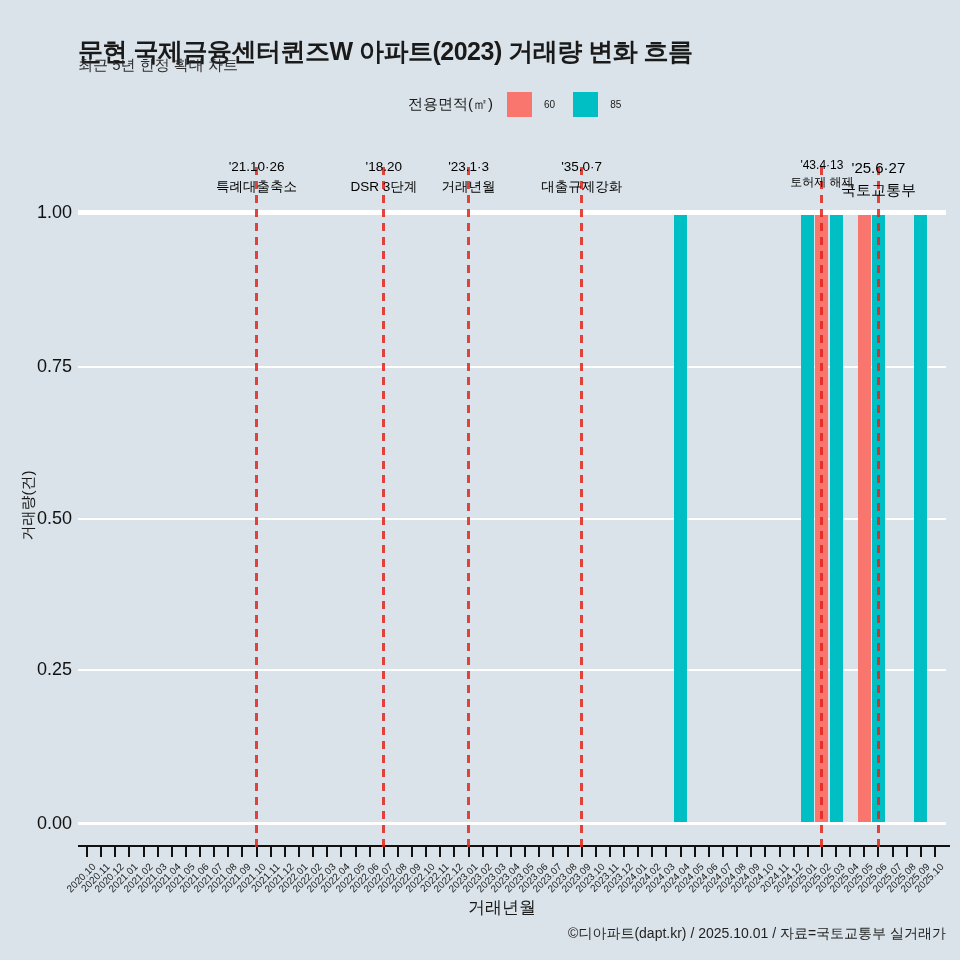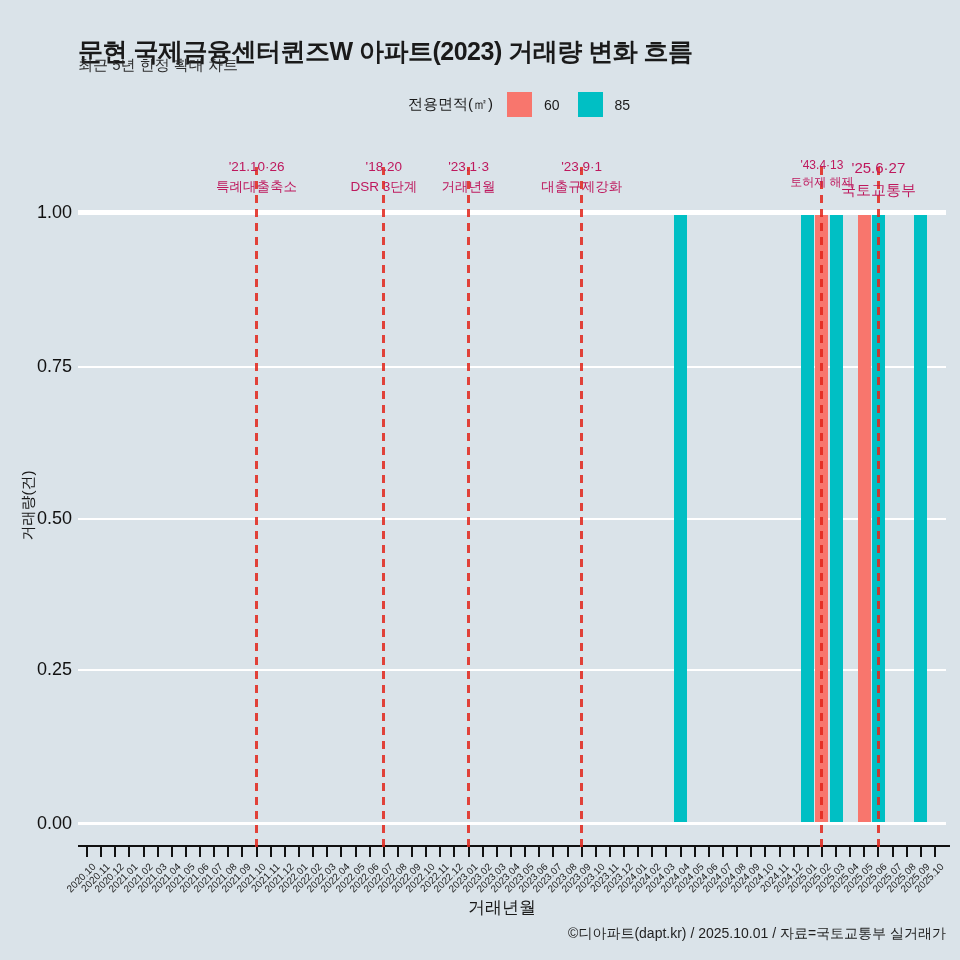--- a/index.html
+++ b/index.html
@@ -20,32 +20,32 @@
     position:absolute;left:78px;top:56px;
     font-size:15px;color:#2b2b2b;white-space:nowrap;
   }
   #legend{
     position:absolute;left:408px;top:92px;
     display:flex;align-items:center;gap:14px;
   }
   #legend .legend-label{font-size:15px;color:#1a1a1a;white-space:nowrap;}
   .legend-item{display:flex;align-items:center;gap:12px;}
   .legend-swatch{width:25px;height:25px;display:inline-block;}
-  .legend-item-label{font-size:14px;}
+  .legend-item-label{font-size:10px;}
   .gridline{position:absolute;background:#ffffff;z-index:1;}
   .bar{position:absolute;z-index:2;}
   .event-line{
     position:absolute;width:3px;z-index:4;
     background:repeating-linear-gradient(180deg,
       rgba(226,37,26,0.85) 0px, rgba(226,37,26,0.85) 8px,
       rgba(226,37,26,0) 8px, rgba(226,37,26,0) 14px);
   }
   .ann{
     position:absolute;transform:translateX(-50%);
-    text-align:center;z-index:5;white-space:nowrap;color:#be185d;
+    text-align:center;z-index:5;white-space:nowrap;color:#000000;
   }
   .ann .ann-date{display:block;line-height:1.45;}
   .ann .ann-label{display:block;line-height:1.45;}
   .y-tick-label{
     position:absolute;width:62px;left:10px;text-align:right;
     font-size:18px;color:#111;z-index:3;
   }
   .x-axis-line{position:absolute;left:78px;top:845px;width:872px;height:2px;background:#111;z-index:3;}
   .x-tick{position:absolute;width:2px;height:10px;top:847px;background:#111;z-index:3;}
   .x-tick-label{
@@ -237,21 +237,21 @@
       <span class="ann-date">'18.20</span>
       <span class="ann-label">DSR 3단계</span>
     </div>
     <div class="event-line" style="left: 467.091px; top: 167px; height: 682px;"></div>
     <div class="ann" style="left: 468.591px; top: 157px; font-size: 13.5px; text-align: center;">
       <span class="ann-date">'23.1·3</span>
       <span class="ann-label">거래년월</span>
     </div>
     <div class="event-line" style="left: 580.155px; top: 167px; height: 682px;"></div>
     <div class="ann" style="left: 581.655px; top: 157px; font-size: 13.5px;">
-      <span class="ann-date">'23.9·1</span>
+      <span class="ann-date">'35.0·7</span>
       <span class="ann-label">대출규제강화</span>
     </div>
     <div class="event-line" style="left: 820.416px; top: 167px; height: 682px;"></div>
     <div class="ann" style="left: 821.916px; top: 157px; font-size: 12px;">
       <span class="ann-date">'43.4·13</span>
       <span class="ann-label">토허제 해제</span>
     </div>
     <div class="event-line" style="left: 876.948px; top: 167px; height: 682px;"></div>
     <div class="ann" style="left: 878.448px; top: 157px; font-size: 15px;">
       <span class="ann-date">'25.6·27</span>

